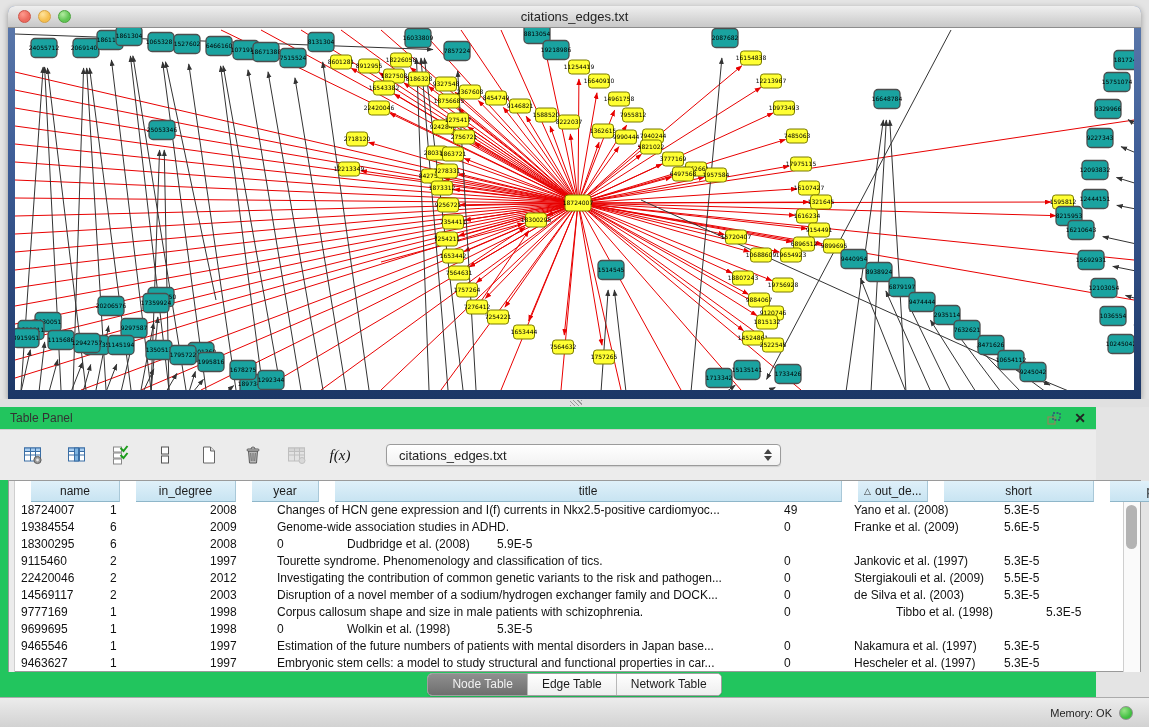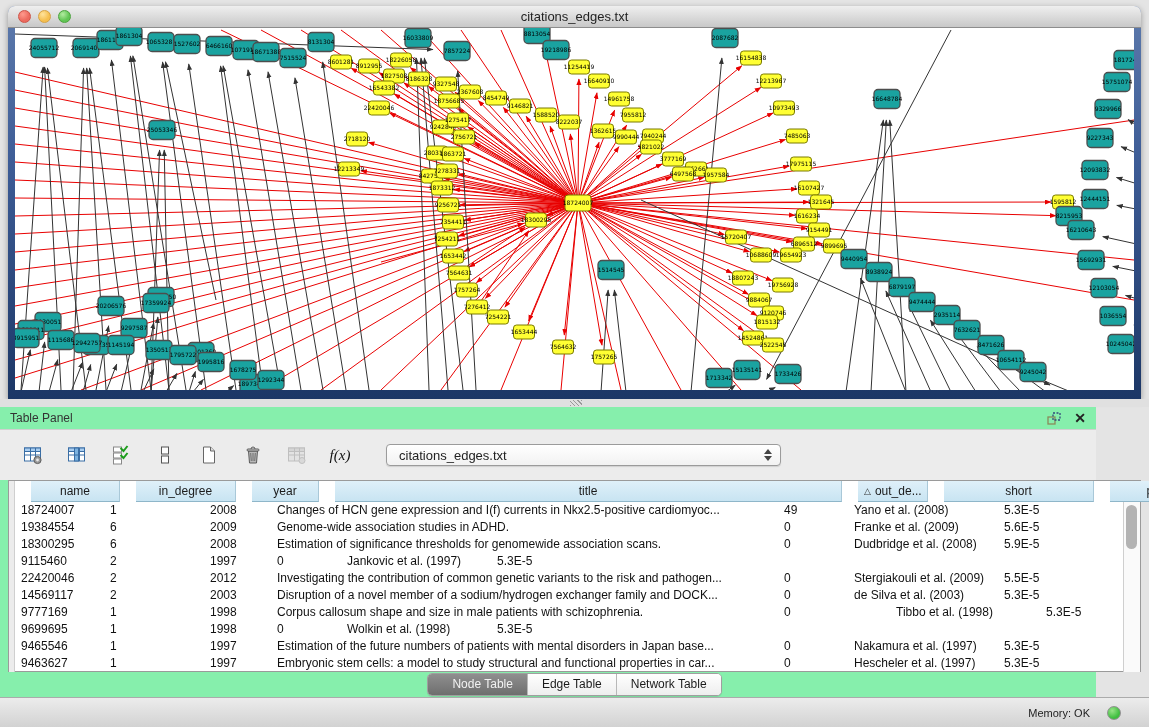--- a/index.html
+++ b/index.html
@@ -23,21 +23,21 @@
     font-size:13px; color:#232323; }
   .graph-area { margin:0 7px; height:362px; background:#ffffff; overflow:hidden; position:relative; }
   .graph-area svg { display:block; }
 
   
   .divider { position:absolute; left:0; top:399px; width:1149px; height:8px; background:#e0e0e0; }
   .grip { position:absolute; left:570px; top:1px; width:12px; height:6px;
     background:repeating-linear-gradient(45deg,#9a9a9a 0 1px, transparent 1px 3px); }
 
   
-  .table-panel { position:absolute; left:0; top:407px; width:1096px; height:290px; background:#86efac; }
+  .table-panel { position:absolute; left:0; top:407px; width:1096px; height:290px; background:#22c55e; }
   .panel-header { height:23px; position:relative; border-bottom:1px solid #d0d0d0; }
   .panel-title { position:absolute; left:10px; top:4px; font-size:12px; color:#333; }
   .panel-hdr-icons { position:absolute; right:10px; top:3px; display:flex; gap:12px; align-items:center; }
   .float-icon svg { display:block; }
   .close-icon { font-size:14px; font-weight:bold; color:#222; line-height:16px; cursor:default; }
 
   .toolbar { height:50px; display:flex; align-items:center; padding-left:18px; background:#ececec; }
   .tb-btn { width:28px; height:26px; display:flex; align-items:center; justify-content:center; margin-right:16px; }
   .tb-btn.disabled { opacity:.45; }
   .fx-glyph { font-family:"Liberation Serif", serif; font-style:italic; font-size:15px; color:#111; }
@@ -73,21 +73,21 @@
   .seg { display:inline-flex; border:1px solid #9f9f9f; border-radius:5px; overflow:hidden;
     background:#fff; box-shadow:0 1px 1px rgba(0,0,0,.1); }
   .seg .tab { font-size:12px; color:#1b1b1b; padding:3px 14px 4px; background:linear-gradient(#ffffff,#eeeeee);
     border-left:1px solid #b8b8b8; cursor:default; }
   .seg .tab:first-child { border-left:none; }
   .seg .tab.selected { background:linear-gradient(#8f8f8f,#6e6e6e); color:#f2f2f2;padding-left:24px; }
 
   
   .statusbar { position:absolute; left:0; top:697px; width:1149px; height:30px;
     background:linear-gradient(#ececec,#d2d2d2); border-top:1px solid #ababab;
-    display:flex; align-items:center; justify-content:flex-end; padding-right:28px; gap:17px; }
+    display:flex; align-items:center; justify-content:flex-end; padding-right:16px; gap:7px; }
   .mem-label { font-size:11px; color:#222; }
   .mem-dot { width:14px; height:14px; border-radius:50%;
     background:radial-gradient(circle at 35% 30%, #97e487, #3fbe3f 65%); border:1px solid #909090; }
 </style>
 </head>
 <body>
 
 <div class="screen">
 
   <div class="net-window">
@@ -704,29 +704,29 @@
               <div class="tcell" style="width: 67px;">2009</div>
               <div class="tcell" style="width: 507px;">Genome-wide association studies in ADHD.</div>
               <div class="tcell" style="width: 70px;">0</div>
               <div class="tcell" style="width: 150px;">Franke et al. (2009)</div>
               <div class="tcell" style="width: 124px;">5.6E-5</div>
             </div>
             <div class="trow">
               <div class="tcell" style="width: 89px;">18300295</div>
               <div class="tcell" style="width: 100px;">6</div>
               <div class="tcell" style="width: 67px;">2008</div>
-              <div class="tcell" style="width: 507px;">Estimation of significance thresholds for genomewide association scans.</div>
               <div class="tcell" style="width: 70px;">0</div>
               <div class="tcell" style="width: 150px;">Dudbridge et al. (2008)</div>
               <div class="tcell" style="width: 124px;">5.9E-5</div>
             </div>
             <div class="trow">
               <div class="tcell" style="width: 89px;">9115460</div>
               <div class="tcell" style="width: 100px;">2</div>
               <div class="tcell" style="width: 67px;">1997</div>
+              <div class="tcell" style="width: 507px;">Tourette syndrome. Phenomenology and classification of tics.</div>
               <div class="tcell" style="width: 70px;">0</div>
               <div class="tcell" style="width: 150px;">Jankovic et al. (1997)</div>
               <div class="tcell" style="width: 124px;">5.3E-5</div>
             </div>
             <div class="trow">
               <div class="tcell" style="width: 89px;">22420046</div>
               <div class="tcell" style="width: 100px;">2</div>
               <div class="tcell" style="width: 67px;">2012</div>
               <div class="tcell" style="width: 507px;">Investigating the contribution of common genetic variants to the risk and pathogen...</div>
               <div class="tcell" style="width: 70px;">0</div>

